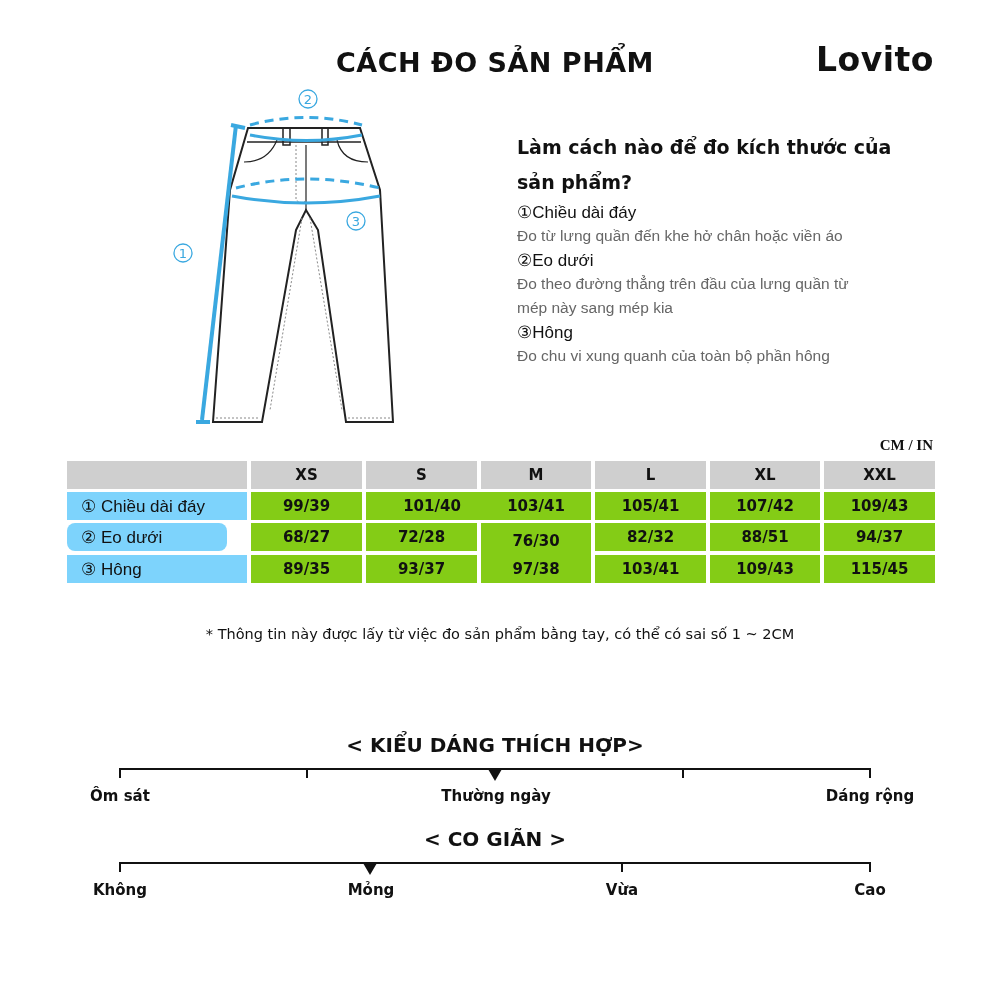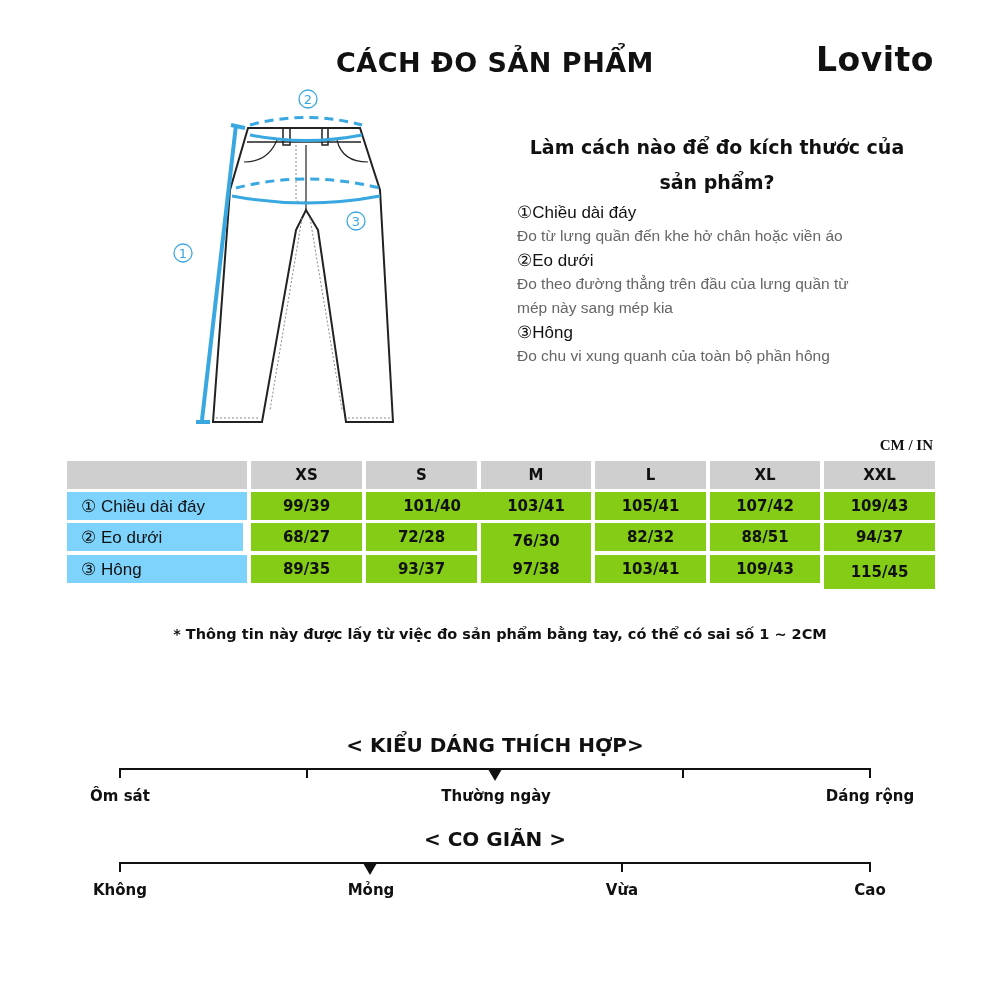--- a/index.html
+++ b/index.html
@@ -3,30 +3,30 @@
 <meta charset="utf-8">
 <style>
   html, body { margin: 0; padding: 0; background: #ffffff; }
   body { width: 1000px; height: 1000px; position: relative; overflow: hidden;
          font-family: "DejaVu Sans", sans-serif; color: #111; }
   .abs { position: absolute; }
   .title { left: 0; width: 990px; top: 47px; text-align: center; font-size: 27px; font-weight: bold; letter-spacing: 0.5px; }
   .brand { left: 816px; top: 40px; font-size: 33px; font-weight: bold; letter-spacing: 0.5px; }
   .diagram { left: 160px; top: 80px; width: 250px; height: 360px; }
   .howto { left: 517px; top: 130px; width: 400px; }
-  .howto .q { font-size: 19px; font-weight: bold; line-height: 35px; text-align: center; }
+  .howto .q { font-size: 19px; font-weight: bold; line-height: 35px; }
   .howto .item-title { font-family: "Liberation Sans", sans-serif; font-size: 17px; color: #111; margin-top: 2px; line-height: 22px; }
   .howto .item-desc { font-family: "Liberation Sans", sans-serif; font-size: 15.5px; color: #666; line-height: 24px; }
   .unit { left: 860px; top: 437px; width: 73px; text-align: right; font-size: 15px; font-weight: bold; font-family: Liberation Serif, serif; }
   .cell { position: absolute; display: flex; align-items: center; justify-content: center; font-size: 15px; font-weight: bold; }
   .cell.hdr { background: #cfcfcf; }
   .cell.lab { background: #7dd3fc; justify-content: flex-start; padding-left: 14px; box-sizing: border-box;
               font-family: "Liberation Sans", sans-serif; font-weight: normal; font-size: 17px; }
   .cell.val { background: #84cc16; }
-  .note { left: 0; width: 1000px; top: 626px; text-align: center; font-size: 14.5px; font-weight: bold; }
+  .note { left: 0; width: 1000px; top: 626px; text-align: center; font-size: 14.5px; font-weight: normal; }
   .scale-title { left: 0; width: 990px; text-align: center; font-size: 20px; font-weight: bold; }
   .scale-line { height: 2px; background: #111; }
   .tick { width: 2px; background: #111; }
   .marker { width: 0; height: 0; border-left: 7px solid transparent; border-right: 7px solid transparent; border-top: 12px solid #111; }
   .scale-label { font-size: 15px; font-weight: bold; transform: translateX(-50%); white-space: nowrap; }
 </style>
 </head>
 <body>
 
 <div class="abs title">CÁCH ĐO SẢN PHẨM</div>
@@ -98,35 +98,35 @@
   <div class="cell hdr" style="left:824px;top:461px;width:111px;height:28px;">XXL</div>
 
   <div class="cell lab" style="left:67px;top:492px;width:180px;height:28px;">① Chiều dài đáy</div>
   <div class="cell val" style="left:251px;top:492px;width:111px;height:28px;">99/39</div>
   <div class="cell val" style="left:366px;top:492px;width:132px;height:28px;">101/40</div>
   <div class="cell val" style="left:481px;top:492px;width:110px;height:28px;">103/41</div>
   <div class="cell val" style="left:595px;top:492px;width:111px;height:28px;">105/41</div>
   <div class="cell val" style="left:710px;top:492px;width:110px;height:28px;">107/42</div>
   <div class="cell val" style="left:824px;top:492px;width:111px;height:28px;">109/43</div>
 
-  <div class="cell lab" style="left:67px;top:523px;width:176px;height:28px;">② Eo dưới</div>
+  <div class="cell lab" style="left:67px;top:523px;width:160px;height:28px;border-radius:8px;">② Eo dưới</div>
   <div class="cell val" style="left:251px;top:523px;width:111px;height:28px;">68/27</div>
   <div class="cell val" style="left:366px;top:523px;width:111px;height:28px;">72/28</div>
   <div class="cell val" style="left:481px;top:523px;width:110px;height:36px;">76/30</div>
   <div class="cell val" style="left:595px;top:523px;width:111px;height:28px;">82/32</div>
   <div class="cell val" style="left:710px;top:523px;width:110px;height:28px;">88/51</div>
   <div class="cell val" style="left:824px;top:523px;width:111px;height:28px;">94/37</div>
 
   <div class="cell lab" style="left:67px;top:555px;width:180px;height:28px;">③ Hông</div>
   <div class="cell val" style="left:251px;top:555px;width:111px;height:28px;">89/35</div>
   <div class="cell val" style="left:366px;top:555px;width:111px;height:28px;">93/37</div>
   <div class="cell val" style="left:481px;top:555px;width:110px;height:28px;">97/38</div>
   <div class="cell val" style="left:595px;top:555px;width:111px;height:28px;">103/41</div>
   <div class="cell val" style="left:710px;top:555px;width:110px;height:28px;">109/43</div>
-  <div class="cell val" style="left:824px;top:555px;width:111px;height:34px;">115/45</div>
+  <div class="cell val" style="left:824px;top:555px;width:111px;height:28px;">115/45</div>
 </div>
 
 <div class="abs note">* Thông tin này được lấy từ việc đo sản phẩm bằng tay, có thể có sai số 1 ~ 2CM</div>
 
 <div>
   <div class="abs scale-title" style="top:733px;">&lt; KIỂU DÁNG THÍCH HỢP&gt;</div>
   <div class="abs scale-line" style="left:119px;top:768px;width:752px;"></div>
   <div class="abs tick" style="left:119px;top:768px;height:10px;"></div>
   <div class="abs tick" style="left:306px;top:768px;height:10px;"></div>
   <div class="abs tick" style="left:682px;top:768px;height:10px;"></div>

